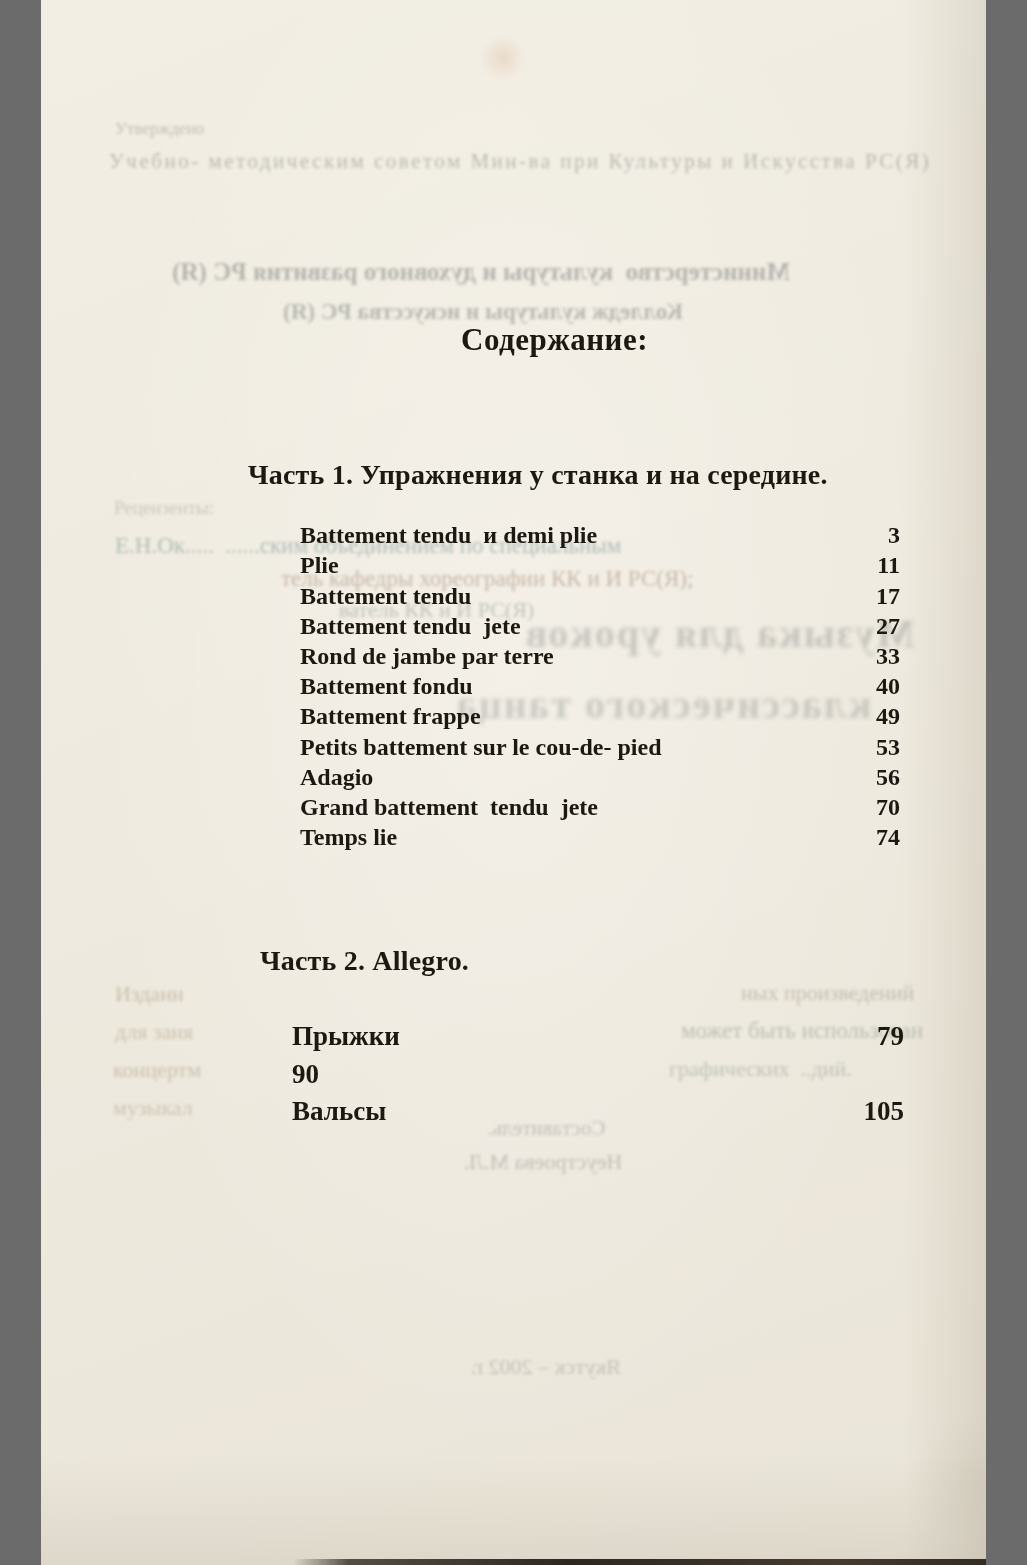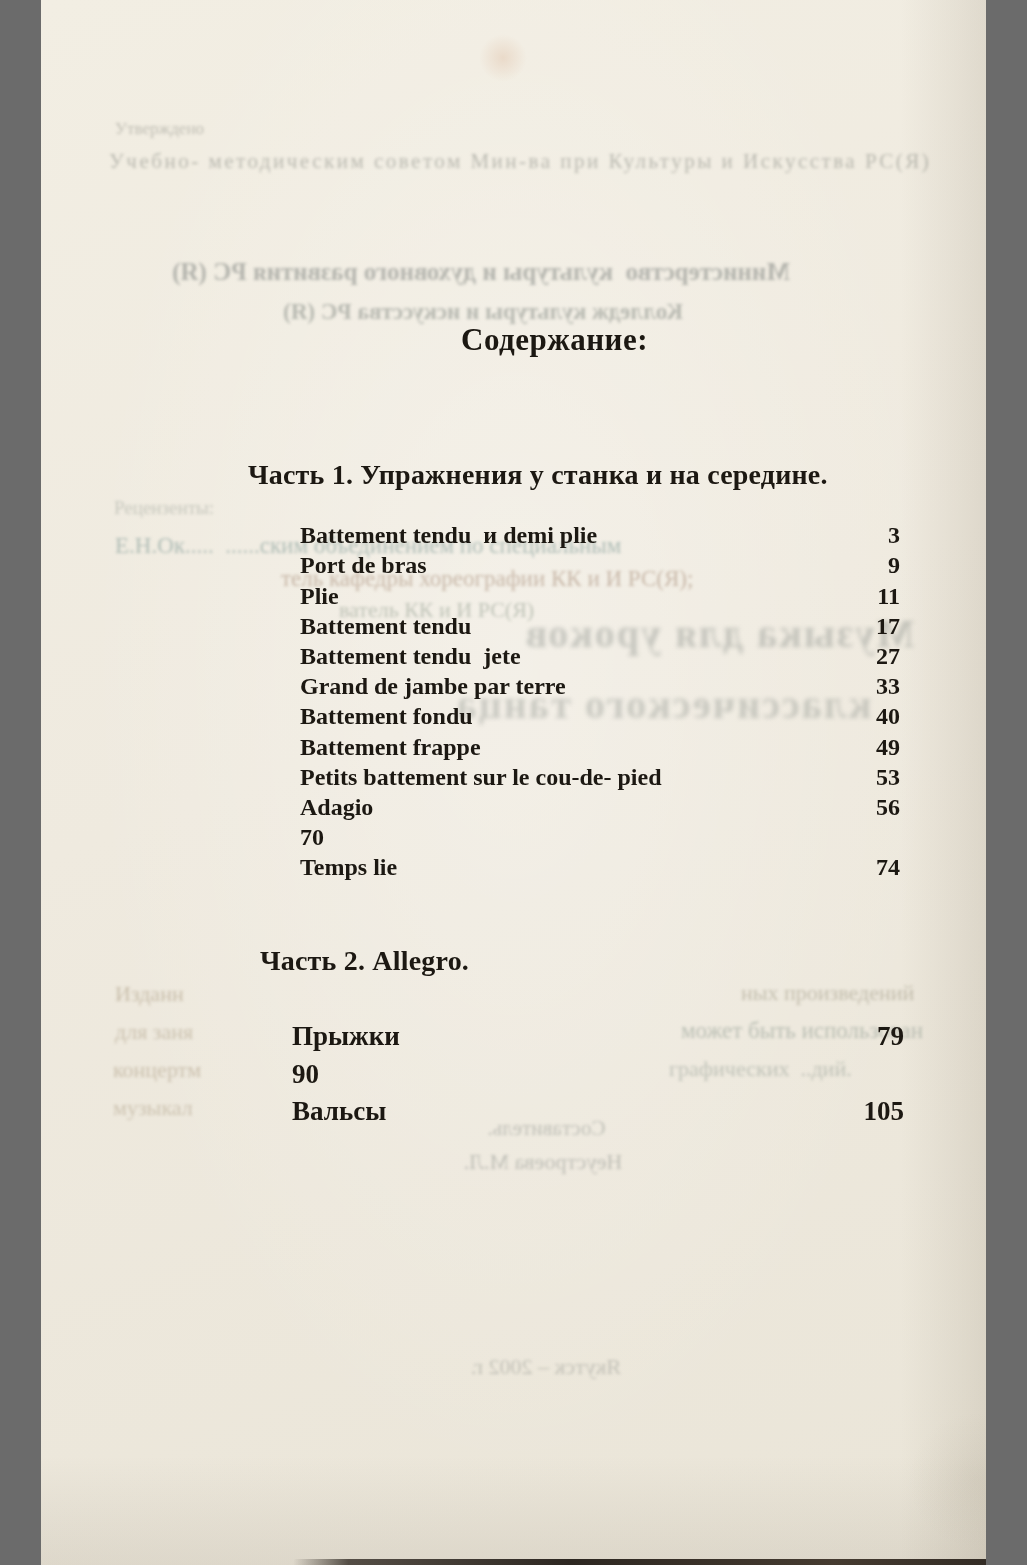--- a/index.html
+++ b/index.html
@@ -119,56 +119,53 @@
   <h1 class="doc-title">Содержание:</h1>
 
   <h2 class="sec-heading sec1-heading">Часть 1. Упражнения у станка и на середине.</h2>
 
   <div class="toc-list list1">
     <div class="toc-row">
         <span class="toc-label">Battement tendu  и demi plie</span>
         <span class="toc-page">3</span>
       </div>
     <div class="toc-row">
-        <span class="toc-label">Port de bras</span>
-        <span class="toc-page">9</span>
-      </div>
-    <div class="toc-row">
         <span class="toc-label">Plie</span>
         <span class="toc-page">11</span>
       </div>
     <div class="toc-row">
         <span class="toc-label">Battement tendu</span>
         <span class="toc-page">17</span>
       </div>
     <div class="toc-row">
         <span class="toc-label">Battement tendu  jete</span>
         <span class="toc-page">27</span>
       </div>
     <div class="toc-row">
-        <span class="toc-label">Grand de jambe par terre</span>
+        <span class="toc-label">Rond de jambe par terre</span>
         <span class="toc-page">33</span>
       </div>
     <div class="toc-row">
         <span class="toc-label">Battement fondu</span>
         <span class="toc-page">40</span>
       </div>
     <div class="toc-row">
         <span class="toc-label">Battement frappe</span>
         <span class="toc-page">49</span>
       </div>
     <div class="toc-row">
         <span class="toc-label">Petits battement sur le cou-de- pied</span>
         <span class="toc-page">53</span>
       </div>
     <div class="toc-row">
         <span class="toc-label">Adagio</span>
         <span class="toc-page">56</span>
       </div>
     <div class="toc-row">
+        <span class="toc-label">Grand battement  tendu  jete</span>
         <span class="toc-page">70</span>
       </div>
     <div class="toc-row">
         <span class="toc-label">Temps lie</span>
         <span class="toc-page">74</span>
       </div>
   </div>
 
   <h2 class="sec-heading sec2-heading">Часть 2. Allegro.</h2>
 

